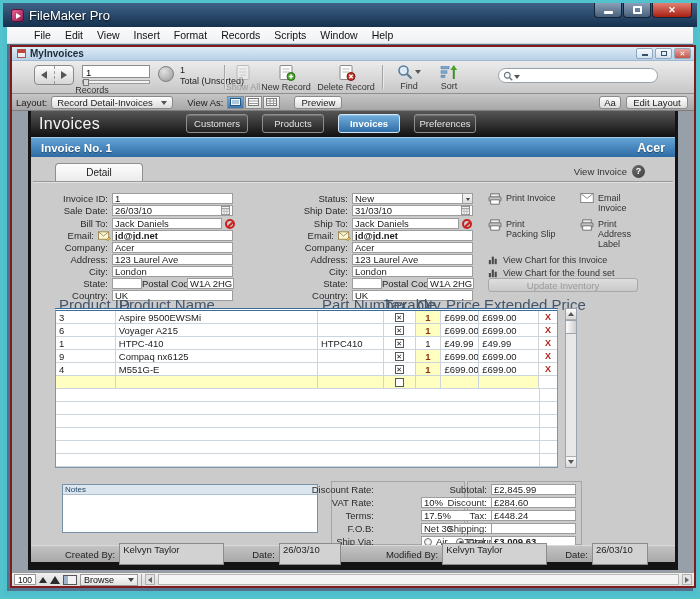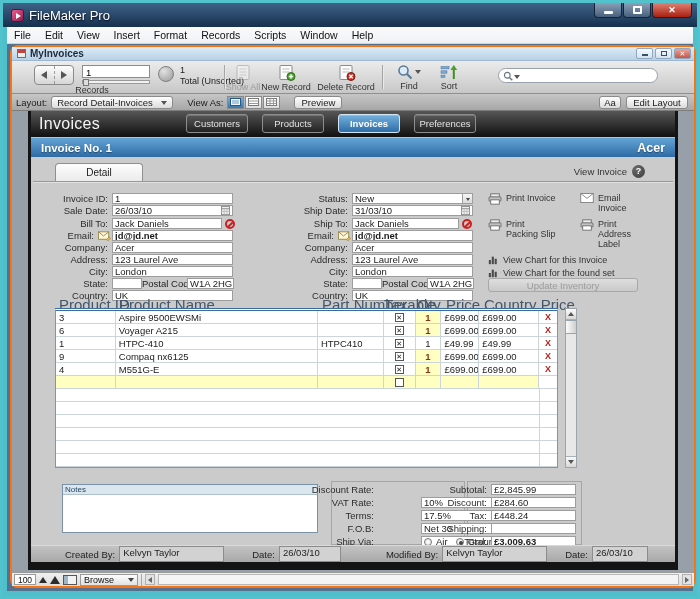--- a/index.html
+++ b/index.html
@@ -17,25 +17,25 @@
   .title-text{color:#fff;font-size:13px;text-shadow:0 1px 2px #000;}
   .win-btns{position:absolute;right:5px;top:0;display:flex;gap:1px;}
   .wbtn{width:28px;height:15px;border:1px solid #14233a;border-top:none;border-radius:0 0 4px 4px;
     background:linear-gradient(#8ba0b8,#48607c);display:flex;align-items:center;justify-content:center;}
   .wbtn.close{width:40px;background:linear-gradient(#e08173,#a92012);}
   .glyph-min{width:9px;height:3px;background:#fff;margin-top:4px;border-radius:1px;}
   .glyph-max{width:9px;height:8px;border:2px solid #fff;border-radius:1px;}
   .glyph-close{color:#fff;font-size:9px;font-weight:bold;line-height:1;}
   .client{position:absolute;left:4px;top:24px;right:4px;bottom:5px;background:#54718e;}
   .menubar{height:17px;background:linear-gradient(#fbfbfb,#eef1f4);border-bottom:1px solid #cfd4d9;
-    display:flex;align-items:center;padding-left:0;}
+    display:flex;align-items:center;padding-left:20px;}
   .menu-item{font-size:10.5px;color:#111;padding:0 7px;line-height:16px;}
   
   .mdi{position:absolute;left:0;top:17px;right:0;bottom:0;}
-  .iw{position:absolute;left:3px;top:1px;width:686px;height:543px;border:2px solid #f97316;border-radius:8px;
+  .iw{position:absolute;left:3px;top:1px;width:686px;height:543px;border:2px solid #7f1d1d;border-radius:0;
     background:#cdd9e5;display:flex;flex-direction:column;}
   .iw-titlebar{height:14px;background:linear-gradient(#dcebf7,#b9d1e6);display:flex;align-items:center;
     padding:0 3px;border-bottom:1px solid #9db8d0;}
   .doc-icon{width:9px;height:9px;background:linear-gradient(#fff,#e8e8e8);border:1px solid #b0544f;margin:0 4px 0 2px;position:relative;}
   .doc-icon::after{content:"";position:absolute;left:0;top:0;width:100%;height:3px;background:#c2423c;}
   .iw-title{font-size:10px;font-weight:bold;color:#1c2a38;}
   .iw-btns{margin-left:auto;display:flex;gap:2px;}
   .ibtn{width:17px;height:11px;border:1px solid #8fa8c0;border-radius:2px;background:linear-gradient(#f6fafd,#d5e2ee);
     display:flex;align-items:center;justify-content:center;font-size:7px;color:#35506b;line-height:1;}
   .ibtn.close{background:linear-gradient(#eba39a,#c4574a);color:#fff;}
@@ -169,21 +169,21 @@
   .t-right{left:389px;} .t-right .tlab{width:70px;}
   .t-right .ffield{width:85px;}
   .bold .fval{font-weight:bold;}
   .radio-group{display:flex;align-items:center;gap:4px;margin-left:4px;}
   .radio{width:8px;height:8px;border:1px solid #777;border-radius:50%;background:radial-gradient(#fff,#ddd);position:relative;flex:none;}
   .radio.sel::after{content:"";position:absolute;left:2px;top:2px;width:4px;height:4px;border-radius:50%;background:#444;}
   .radio-lbl{margin-right:4px;}
   
   .page-footer{position:absolute;left:0;top:388px;width:100%;height:17px;background:linear-gradient(#c3c3c3,#a8a8a8);
     border-top:1px solid #d9d9d9;display:flex;align-items:center;font-size:9.5px;color:#222;}
-  .fb-field{height:16px;background:#d2d2d2;border:1px solid #8c8c8c;padding:0 3px;line-height:11px;white-space:nowrap;overflow:hidden;}
+  .fb-field{height:22px;background:#d2d2d2;border:1px solid #8c8c8c;padding:0 3px;line-height:11px;white-space:nowrap;overflow:hidden;}
   .sp34{width:34px;} .sp28{width:28px;} .sp45{width:45px;} .sp18{width:18px;} .sp4{width:4px;}
   .fbw105{width:105px;} .fbw62{width:62px;} .fbw56{width:56px;}
   
   .iw-statusbar{height:14px;background:linear-gradient(#f0f0f0,#dcdcdc);border-top:1px solid #9a9a9a;
     display:flex;align-items:center;padding:0 2px;gap:3px;}
   .zoom-box{width:22px;height:11px;border:1px solid #9a9a9a;background:#fdfdfd;font-size:8.5px;text-align:center;line-height:10px;color:#111;}
   .mt-small{width:0;height:0;border-left:4px solid transparent;border-right:4px solid transparent;border-bottom:6px solid #2c2c2c;}
   .mt-big{width:0;height:0;border-left:5px solid transparent;border-right:5px solid transparent;border-bottom:8px solid #2c2c2c;}
   .panel-toggle{width:14px;height:10px;border:1px solid #555;background:#f2f2f2;position:relative;}
   .panel-toggle::after{content:"";position:absolute;left:0;top:0;width:4px;height:100%;background:#9fb4c8;}
@@ -597,21 +597,21 @@
               </div>
               <div class="update-btn">Update Inventory</div>
 
               <div class="tbl-header">
                 <span style="width:60px">Product ID</span>
                 <span style="width:203px">Product Name</span>
                 <span style="width:66px">Part Number</span>
                 <span style="width:32px;text-align:center;padding-left:0">Taxable</span>
                 <span style="width:26px;text-align:center;padding-left:0">Qty</span>
                 <span style="width:38px">Price</span>
-                <span style="width:60px">Country Price</span>
+                <span style="width:60px">Extended Price</span>
               </div>
               <div class="tbl-box" id="tbl-rows">
                   <div class="trow">
                     <div class="c-id">3</div>
                     <div class="c-name">Aspire 9500EWSMi</div>
                     <div class="c-part"></div>
                     <div class="c-tax">
                       <div class="cb checked"></div>
                     </div>
                     <div class="c-qty hl">1</div>

